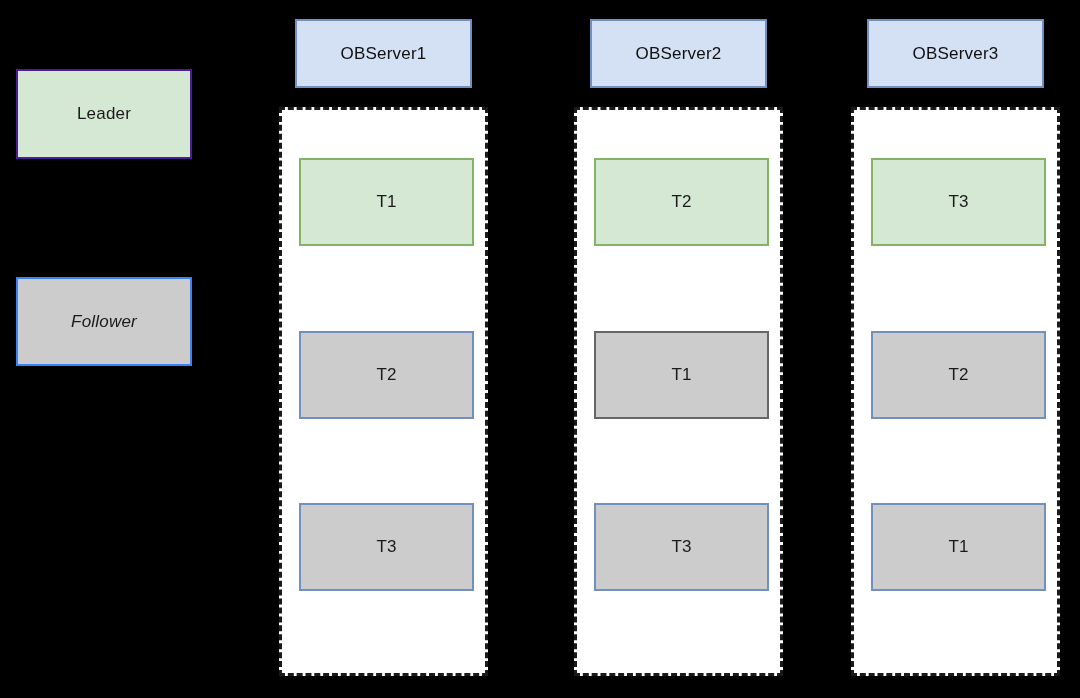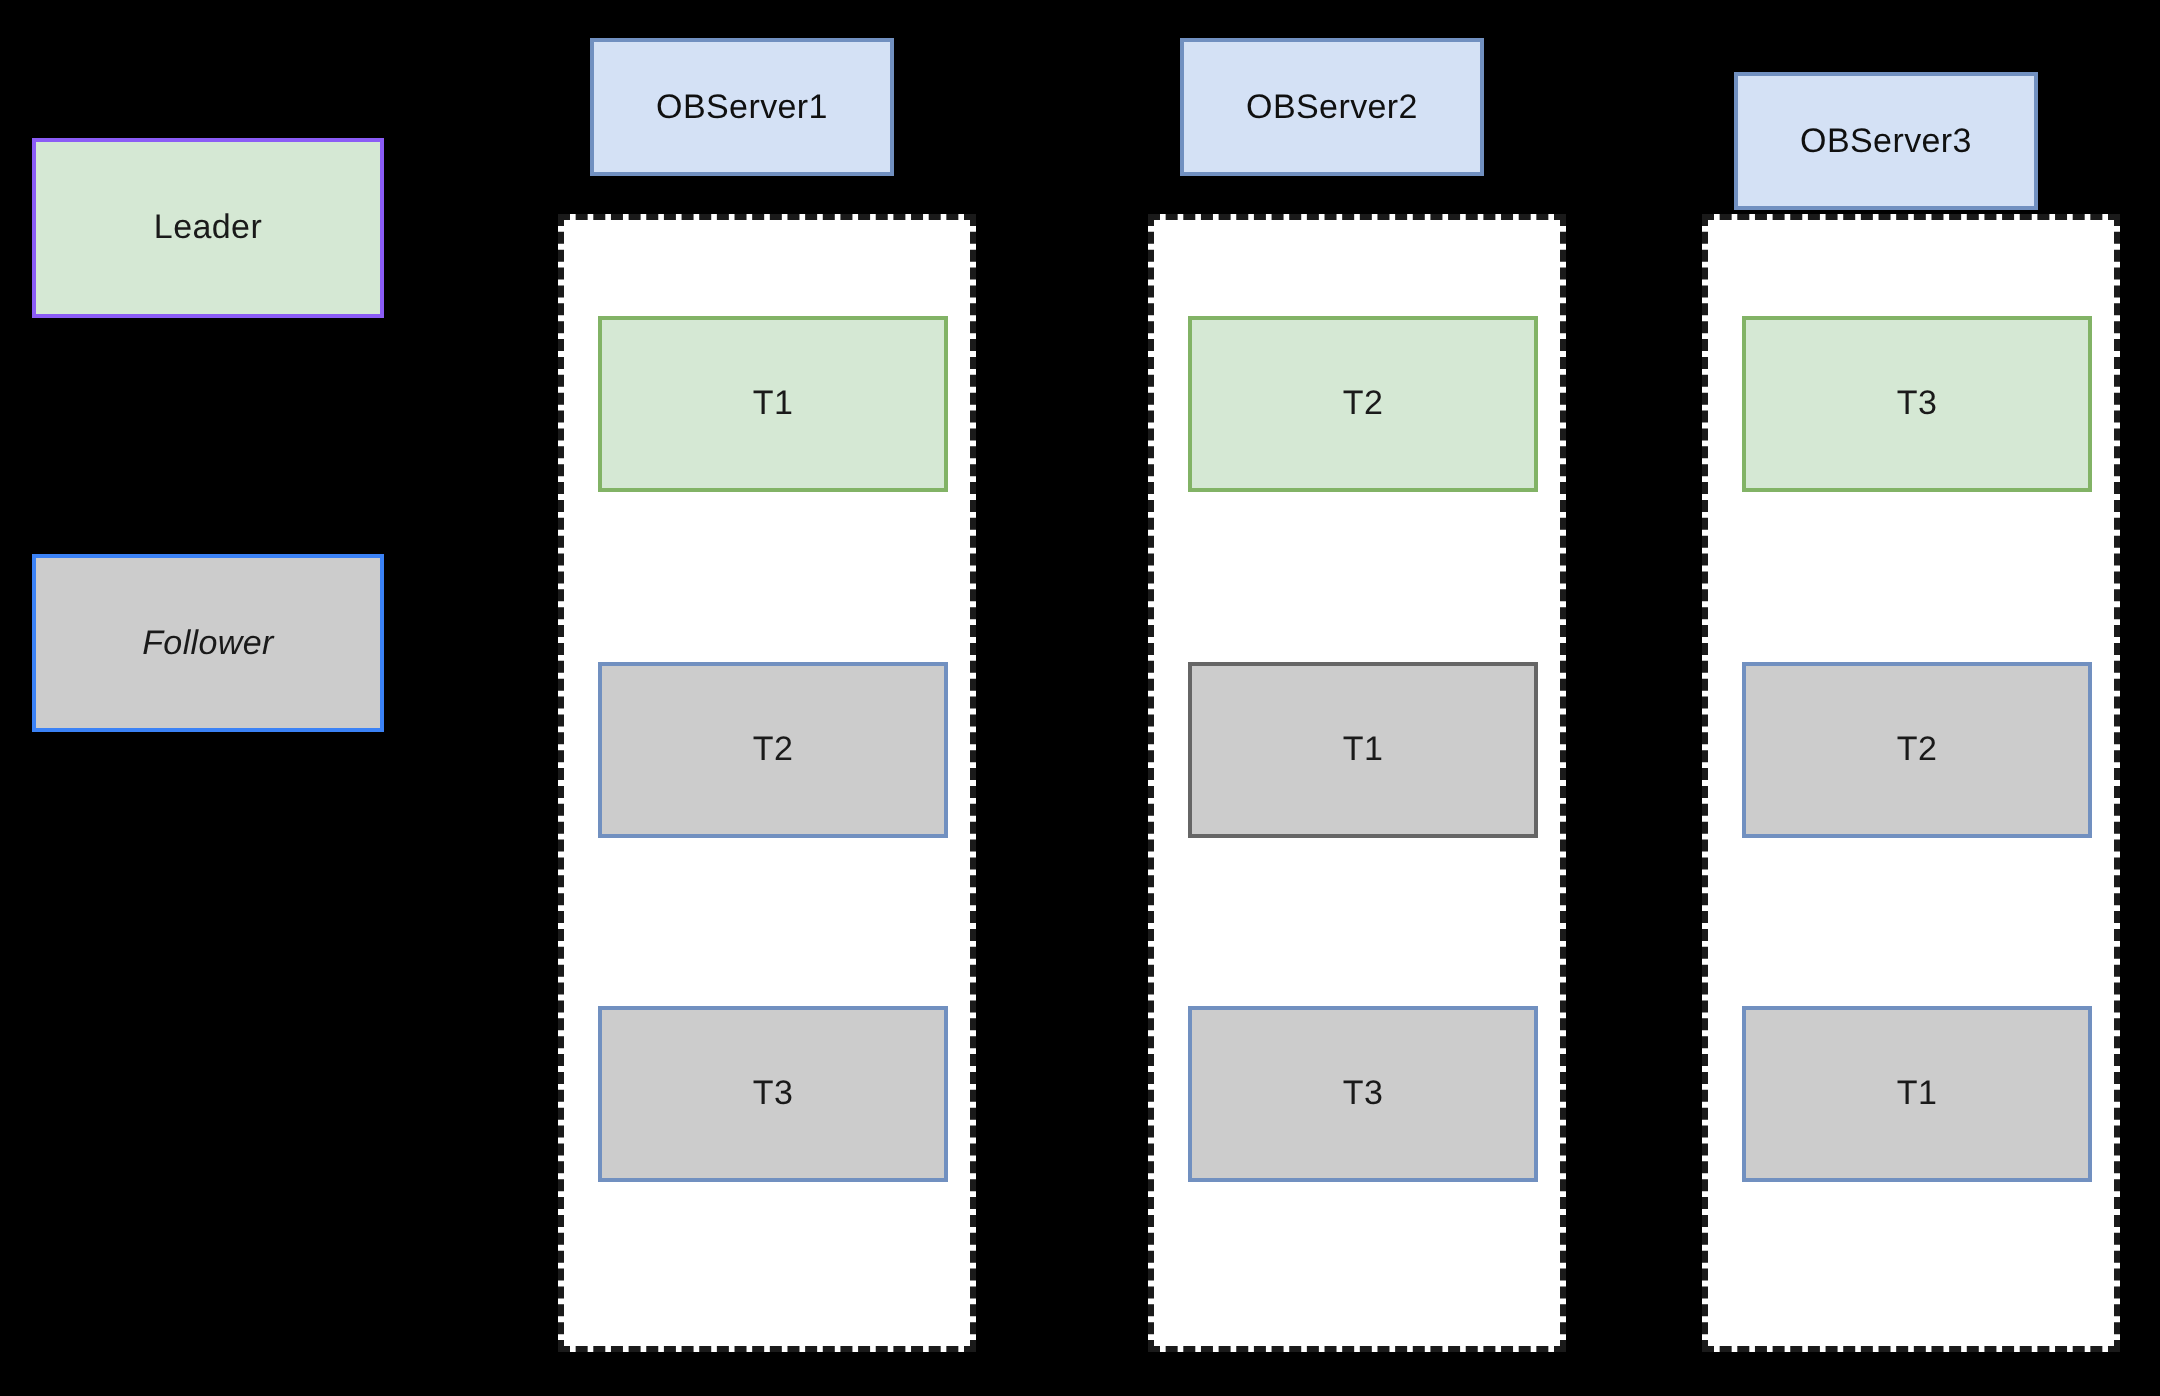--- a/index.html
+++ b/index.html
@@ -26,21 +26,21 @@
     font-size: 17px;
     color: #1a1a1a;
     letter-spacing: 0.2px;
   }
   .legend-leader {
     left: 16px;
     top: 69px;
     width: 176px;
     height: 90px;
     background: #d5e8d4;
-    border: 2px solid #8b5cf6;
+    border: 2px solid #4c1d95;
   }
   .legend-follower {
     left: 16px;
     top: 277px;
     width: 176px;
     height: 89px;
     background: #cccccc;
     border: 2px solid #3b82f6;
     font-style: italic;
   }
@@ -49,21 +49,21 @@
   .server-col {
     position: absolute;
     top: 0;
     width: 300px;
     height: 698px;
   }
   .server-header {
     position: absolute;
     top: 19px;
     left: 16px;
-    width: 152px;
+    width: 177px;
     height: 69px;
     box-sizing: border-box;
     background: #d4e1f5;
     border: 2px solid #7190c0;
     display: flex;
     align-items: center;
     justify-content: center;
     font-size: 17px;
     color: #101010;
     letter-spacing: 0.2px;
@@ -153,21 +153,21 @@
           </div>
           <div class="tablet slot1" style="background: rgb(204, 204, 204); border: 2px solid rgb(102, 102, 102);">
             <span>T1</span>
           </div>
           <div class="tablet slot2" style="background: rgb(204, 204, 204); border: 2px solid rgb(113, 144, 192);">
             <span>T3</span>
           </div>
         </div>
       </div>
       <div class="server-col" style="left: 851px;">
-        <div class="server-header" style="background: rgb(212, 225, 245); border-color: rgb(113, 144, 192); margin-top: 17px;">
+        <div class="server-header" style="background: rgb(212, 225, 245); border-color: rgb(113, 144, 192);">
           <span>OBServer3</span>
         </div>
         <div class="server-body">
           <div class="tablet slot0" style="background: rgb(213, 232, 212); border: 2px solid rgb(130, 179, 102);">
             <span>T3</span>
           </div>
           <div class="tablet slot1" style="background: rgb(204, 204, 204); border: 2px solid rgb(113, 144, 192);">
             <span>T2</span>
           </div>
           <div class="tablet slot2" style="background: rgb(204, 204, 204); border: 2px solid rgb(113, 144, 192);">

